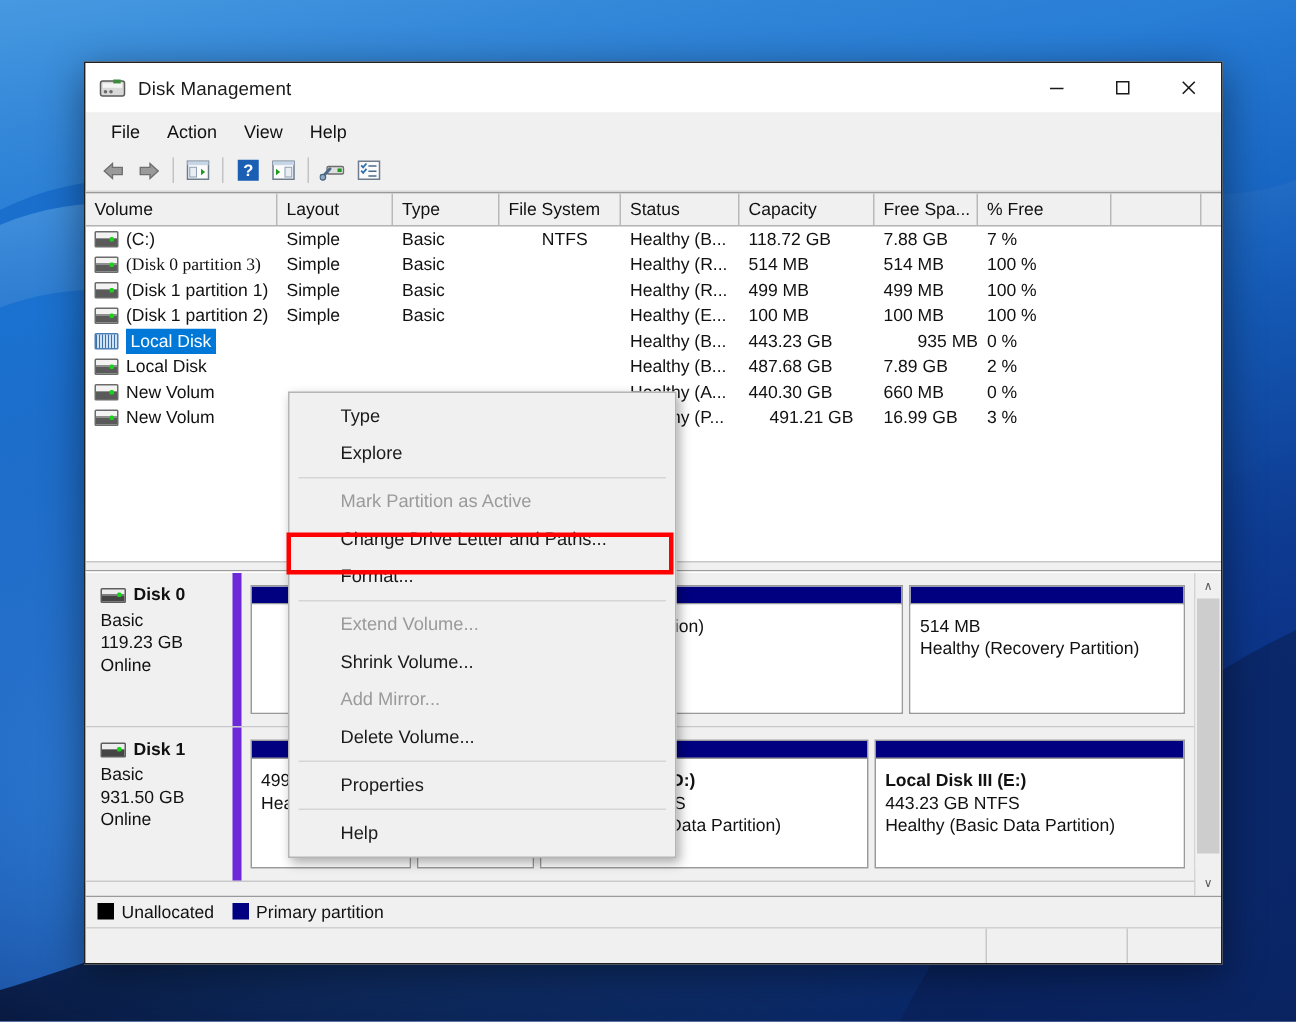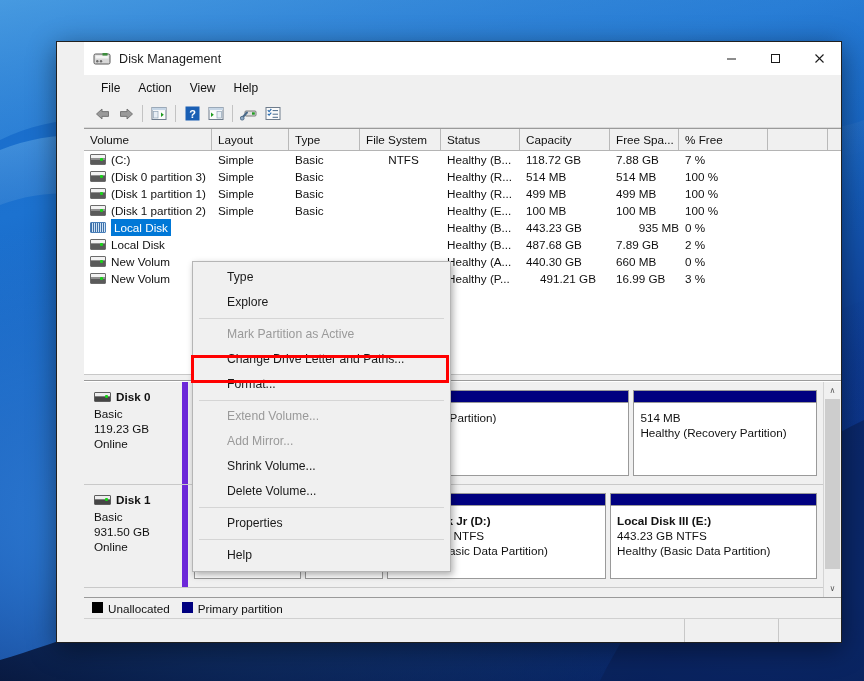--- a/index.html
+++ b/index.html
@@ -27,21 +27,20 @@
   .window {
     position: absolute;
     left: 56px; top: 41px;
     width: 757px; height: 600px;
     background: #f0f0f0;
     border: 1px solid #202020;
     box-shadow: 0 6px 26px rgba(0,0,0,0.45);
     display: flex;
     flex-direction: column;
     overflow: hidden;
-    padding-left: 27px;
   }
   .titlebar {
     height: 33px;
     background: #ffffff;
     display: flex;
     align-items: center;
     flex: none;
   }
   .title-icon {
     width: 18px; height: 16px;
@@ -471,21 +470,21 @@
           <div class="cell" style="width: 77px;">Simple</div>
           <div class="cell" style="width: 71px;">Basic</div>
           <div class="cell" style="width: 81px; text-align: center;">NTFS</div>
           <div class="cell" style="width: 79px;">Healthy (B...</div>
           <div class="cell" style="width: 90px;">118.72 GB</div>
           <div class="cell" style="width: 69px;">7.88 GB</div>
           <div class="cell" style="width: 89px;">7 %</div>
           <div class="cell" style="width: 60px;"></div>
         </div>
         <div class="row">
-          <div class="cell vol-cell" style="width: 128px;">
+          <div class="cell vol-cell" style="width: 128px; font-family: Liberation Serif, serif;">
             <span class="vol-icon normal"></span>
             <span class="vol-label">(Disk 0 partition 3)</span>
           </div>
           <div class="cell" style="width: 77px;">Simple</div>
           <div class="cell" style="width: 71px;">Basic</div>
           <div class="cell" style="width: 81px;"></div>
           <div class="cell" style="width: 79px;">Healthy (R...</div>
           <div class="cell" style="width: 90px;">514 MB</div>
           <div class="cell" style="width: 69px;">514 MB</div>
           <div class="cell" style="width: 89px;">100 %</div>
@@ -684,22 +683,22 @@
 
   <div class="ctxmenu" id="ctxmenu">
       <div class="ctx-item">Type</div>
       <div class="ctx-item">Explore</div>
       <div class="ctx-sep"></div>
       <div class="ctx-item disabled">Mark Partition as Active</div>
       <div class="ctx-item">Change Drive Letter and Paths...</div>
       <div class="ctx-item">Format...</div>
       <div class="ctx-sep"></div>
       <div class="ctx-item disabled">Extend Volume...</div>
+      <div class="ctx-item">Shrink Volume...</div>
       <div class="ctx-item disabled">Add Mirror...</div>
-      <div class="ctx-item">Shrink Volume...</div>
       <div class="ctx-item">Delete Volume...</div>
       <div class="ctx-sep"></div>
       <div class="ctx-item">Properties</div>
       <div class="ctx-sep"></div>
       <div class="ctx-item">Help</div>
     </div>
 
   <div class="redbox"></div>
 
 </div>

